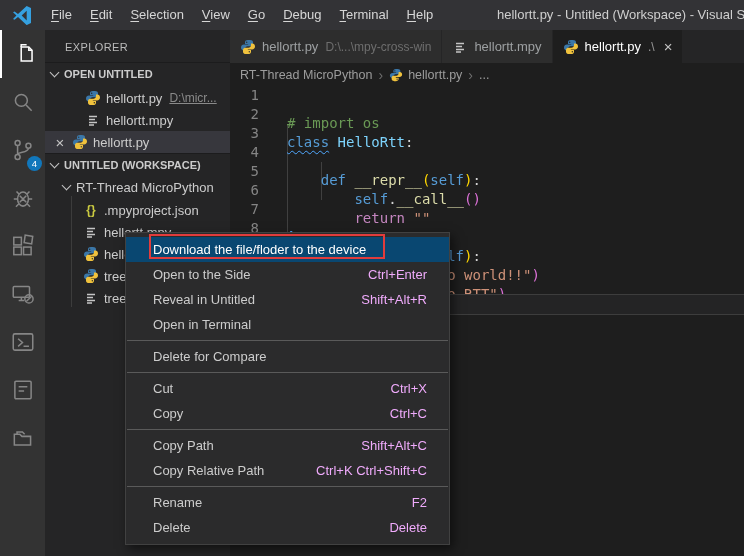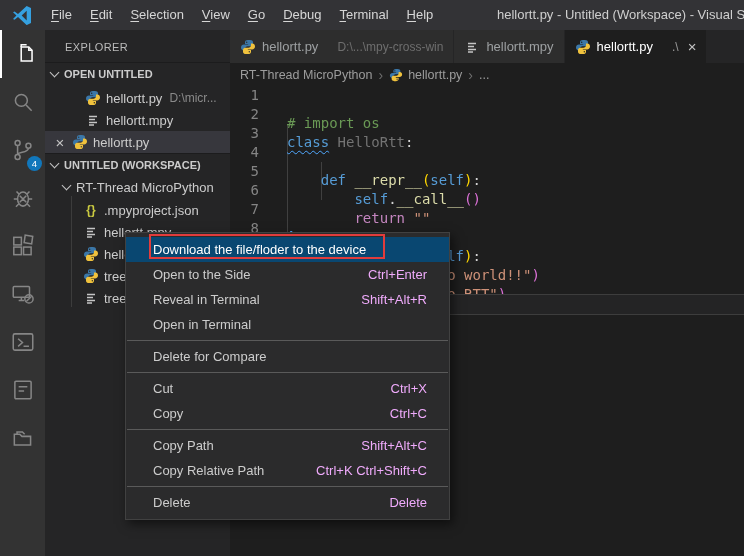--- a/index.html
+++ b/index.html
@@ -23,32 +23,32 @@
             background:#1177bb;color:#fff;font-size:9.5px;display:flex;align-items:center;justify-content:center;}
   
   .sidebar{position:absolute;left:45px;top:30px;width:185px;height:526px;background:#252526;overflow:hidden;}
   .sb-title{height:32px;line-height:34px;padding-left:20px;font-size:11px;color:#bbbbbb;letter-spacing:.4px;}
   .sb-header{height:22px;display:flex;align-items:center;font-size:11px;font-weight:bold;color:#cccccc;
              border-top:1px solid #1c1c1d;}
   .chev{width:6px;height:6px;border-right:1.5px solid #c5c5c5;border-bottom:1.5px solid #c5c5c5;
         transform:rotate(45deg);margin:-3px 6px 0 6px;flex:0 0 auto;}
   .row{height:22px;display:flex;align-items:center;font-size:13px;color:#cccccc;white-space:nowrap;}
   .row .ficon{width:16px;height:16px;margin-right:5px;flex:0 0 auto;}
-  .row .fpath{color:#8a8a8a;font-size:12px;margin-left:7px;overflow:hidden;text-overflow:ellipsis;}
+  .row .fpath{color:#8a8a8a;font-size:12px;margin-left:7px;overflow:hidden;text-overflow:ellipsis;text-decoration:underline;}
   .row.selected{background:#37373d;}
   .closex{color:#c5c5c5;font-size:15px;width:14px;text-align:center;margin-right:5px;flex:0 0 auto;}
   .json-ic{color:#cbcb41;font-weight:bold;font-size:12px;width:16px;margin-right:5px;text-align:center;}
   .tree-guide{position:absolute;left:26px;top:166px;width:1px;height:111px;background:#3c3c3c;}
   
   .tabbar{position:absolute;left:230px;top:30px;width:514px;height:33px;background:#252526;display:flex;}
   .tab{height:33px;display:flex;align-items:center;padding:0 10px;font-size:13px;background:#2d2d2d;
        border-right:1px solid #252526;white-space:nowrap;}
   .tab .ficon{width:16px;height:16px;margin-right:6px;}
   .tab .tname{color:#9da0a2;}
-  .tab .tpath{color:#6e6e6e;font-size:12px;margin-left:19px;text-align:center;}
+  .tab .tpath{color:#6e6e6e;font-size:12px;margin-left:7px;text-align:center;}
   .tab.active{background:#1e1e1e;}
   .tab.active .tname{color:#ffffff;}
   .tab.active .tpath{color:#9a9a9a;}
   .tab .tclose{color:#c5c5c5;font-size:15px;margin-left:9px;}
   .breadcrumb{position:absolute;left:230px;top:63px;width:514px;height:23px;display:flex;align-items:center;
               font-size:12.5px;color:#9d9d9d;background:#1e1e1e;}
   .bc-sep{color:#6e6e6e;margin:0 6px;font-size:14px;}
   .bc-ic{width:14px;height:14px;margin-right:5px;}
   
   .code{position:absolute;left:230px;top:86px;width:514px;
@@ -278,21 +278,21 @@
   <div class="guide" style="left:321px;top:162px;height:38px"></div>
   <div class="guide" style="left:321px;top:238px;height:38px"></div>
 
   <div class="code">
     <div class="cl">
         <span class="ln">1</span>
         <span class="lc"><span style="color: rgb(106, 153, 85);"># import os</span></span>
       </div>
     <div class="cl">
         <span class="ln">2</span>
-        <span class="lc"><span class="sq" style="color: rgb(86, 156, 214);">class</span><span> </span><span style="color: #737373; text-align: right;">HelloRtt</span><span style="color: rgb(212, 212, 212);">:</span></span>
+        <span class="lc"><span class="sq" style="color: rgb(86, 156, 214);">class</span><span> </span><span style="color: #7dd3fc; text-align: right;">HelloRtt</span><span style="color: rgb(212, 212, 212);">:</span></span>
       </div>
     <div class="cl">
         <span class="ln">3</span>
         <span class="lc"><span></span></span>
       </div>
     <div class="cl">
         <span class="ln">4</span>
         <span class="lc"><span>    </span><span style="color: rgb(86, 156, 214);">def</span><span> </span><span style="color: rgb(220, 220, 170);">__repr__</span><span style="color: rgb(255, 215, 0);">(</span><span style="color: rgb(86, 156, 214);">self</span><span style="color: rgb(255, 215, 0);">)</span><span style="color: rgb(212, 212, 212);">:</span></span>
       </div>
     <div class="cl">
@@ -326,21 +326,21 @@
   <div class="ctxmenu">
     <div class="mi hl">
       <span class="mlabel">Download the file/floder to the device</span>
       <span class="mshort"></span>
     </div>
     <div class="mi">
       <span class="mlabel">Open to the Side</span>
       <span class="mshort">Ctrl+Enter</span>
     </div>
     <div class="mi">
-      <span class="mlabel">Reveal in Terminal</span>
+      <span class="mlabel">Reveal in Untitled</span>
       <span class="mshort">Shift+Alt+R</span>
     </div>
     <div class="mi">
       <span class="mlabel">Open in Terminal</span>
       <span class="mshort"></span>
     </div>
     <div class="msep"></div>
     <div class="mi">
       <span class="mlabel">Delete for Compare</span>
       <span class="mshort"></span>
@@ -358,20 +358,24 @@
     <div class="mi">
       <span class="mlabel">Copy Path</span>
       <span class="mshort">Shift+Alt+C</span>
     </div>
     <div class="mi">
       <span class="mlabel">Copy Relative Path</span>
       <span class="mshort">Ctrl+K Ctrl+Shift+C</span>
     </div>
     <div class="msep"></div>
     <div class="mi">
+      <span class="mlabel">Rename</span>
+      <span class="mshort">F2</span>
+    </div>
+    <div class="mi">
       <span class="mlabel">Delete</span>
       <span class="mshort">Delete</span>
     </div>
   </div>
 
   <div class="annotation"></div>
 
 </div>
 
 </body></html>

